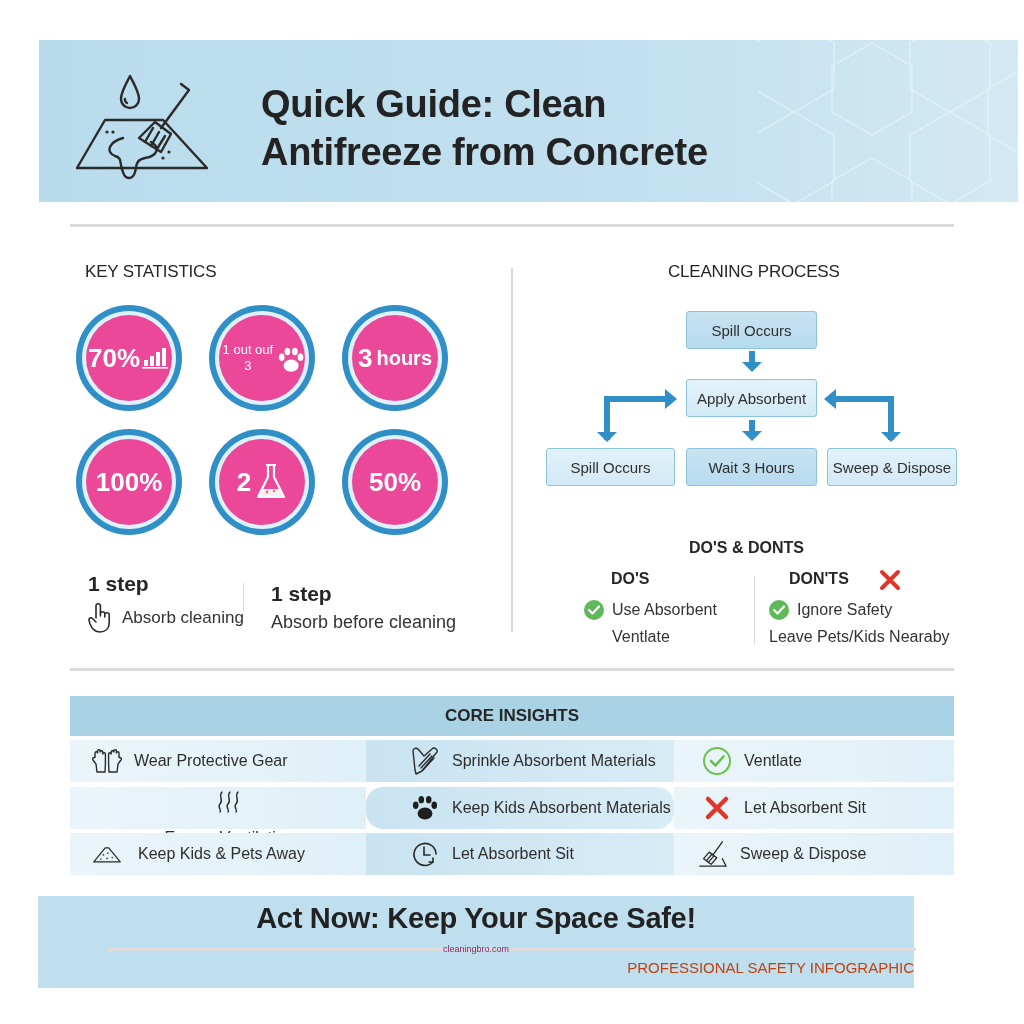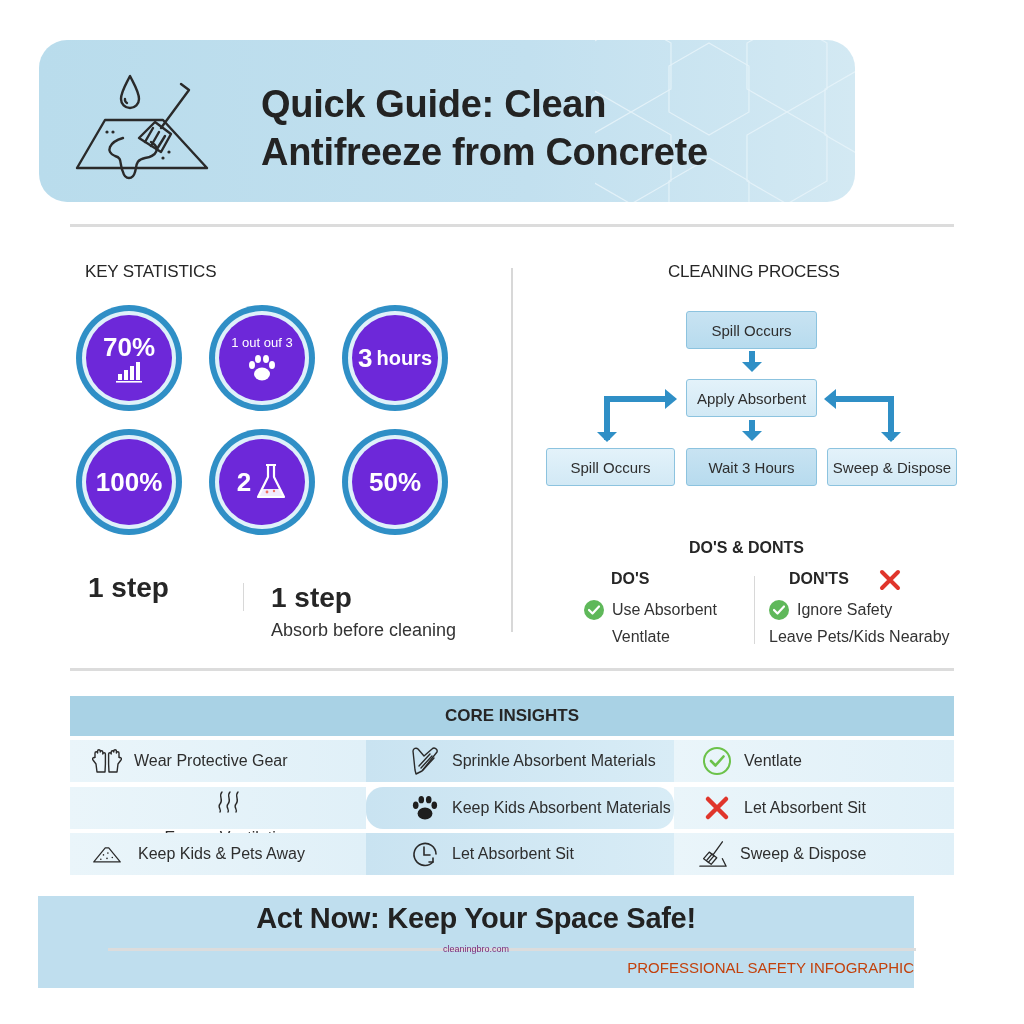--- a/index.html
+++ b/index.html
@@ -1,52 +1,51 @@
 <!DOCTYPE html>
 <html><head>
 <meta charset="utf-8">
 <style>
   * { box-sizing: border-box; margin: 0; padding: 0; }
   html, body { width: 1024px; height: 1024px; background: #ffffff; overflow: hidden; }
   body { font-family: "Liberation Sans", "DejaVu Sans", sans-serif; color: #2b2b2b; position: relative; }
 
   
   .header {
-    position: absolute; left: 39px; top: 40px; width: 816px; height: 162px;
+    position: absolute; left: 39px; top: 40px; width: 979px; height: 162px;
     background: linear-gradient(90deg, #b9dcec 0%, #c2e0ef 60%, #d3e9f3 100%);
     overflow: hidden;
-    border-radius: 28px;
   }
   .header .hex { position: absolute; right: 0; top: 0; width: 260px; height: 162px; opacity: 0.9; }
   .header .logo { position: absolute; left: 36px; top: 32px; width: 136px; height: 112px; }
   .header .title {
     position: absolute; left: 222px; top: 40px; font-size: 38px; font-weight: bold; line-height: 48px;
     color: #232323; letter-spacing: -0.3px; white-space: pre-line;
   }
 
   .hr { position: absolute; height: 3px; background: #dcdcdc; }
 
   
   .section-title { position: absolute; font-size: 17px; font-weight: normal; color: #262626; letter-spacing: -0.2px; }
   .stat {
     position: absolute; width: 106px; height: 106px; border-radius: 50%;
     background: #2f8fc6; padding: 6px;
   }
   .stat .ring { width: 100%; height: 100%; border-radius: 50%; background: #dff1fa; padding: 4px; }
   .stat .core {
-    width: 100%; height: 100%; border-radius: 50%; background: #6d28d9;
-    display: flex; flex-direction: column; align-items: center; justify-content: center;
+    width: 100%; height: 100%; border-radius: 50%; background: #ec4899;
+    display: flex; flex-direction: row; align-items: center; justify-content: center;
     color: #ffffff; font-weight: bold; text-align: center;
   }
   .stat .big { font-size: 26px; line-height: 28px; }
   .stat .small { font-size: 13px; font-weight: normal; line-height: 16px; }
   .stat .row { display: flex; align-items: center; gap: 4px; }
 
   .step { position: absolute; }
-  .step .num { font-size: 28px; font-weight: bold; color: #262626; }
+  .step .num { font-size: 21px; font-weight: bold; color: #262626; }
   .step .desc { font-size: 17px; color: #333; margin-top: 6px; display: flex; align-items: center; gap: 8px; }
   .vdiv { position: absolute; width: 2px; background: #d8d8d8; }
 
   
   .pbox {
     position: absolute; height: 38px; border: 1.5px solid #8cc3df; border-radius: 3px;
     background: linear-gradient(180deg, #e3f2fa, #d2e9f5);
     display: flex; align-items: center; justify-content: center; font-size: 15px; color: #2e2e2e;
   }
   .pbox.dark { background: linear-gradient(180deg, #c8e3f2, #b7dbee); }
@@ -193,20 +192,26 @@
 <div class="stat" style="left:342px; top:429px;">
   <div class="ring">
       <div class="core">
     <span class="big">50%</span>
   </div>
     </div>
 </div>
 
 <div class="step" style="left:88px; top:572px;">
   <div class="num">1 step</div>
+  <div class="desc">
+    <svg width="26" height="32" viewBox="0 0 26 32">
+        <path d="M8 16 V4 a2.2 2.2 0 0 1 4.4 0 V14 M12.4 12 a2.2 2.2 0 0 1 4.4 0 V15 M16.8 13 a2.2 2.2 0 0 1 4.4 0 V21 C21 27 17 30 12 30 C7 30 4 27 2 22 L1 18 a2 2 0 0 1 3.5 -1.5 L8 20" fill="none" stroke="#2a2a2a" stroke-width="1.6" stroke-linecap="round" stroke-linejoin="round"></path>
+      </svg>
+    <span>Absorb cleaning</span>
+  </div>
 </div>
 <div class="vdiv" style="left:243px; top:583px; height:28px; width:1px;"></div>
 <div class="step" style="left:271px; top:582px;">
   <div class="num">1 step</div>
   <div class="desc" style="font-size:18px;">
       <span>Absorb before cleaning</span>
     </div>
 </div>
 
 <div class="vdiv" style="left:511px; top:268px; height:364px;"></div>

